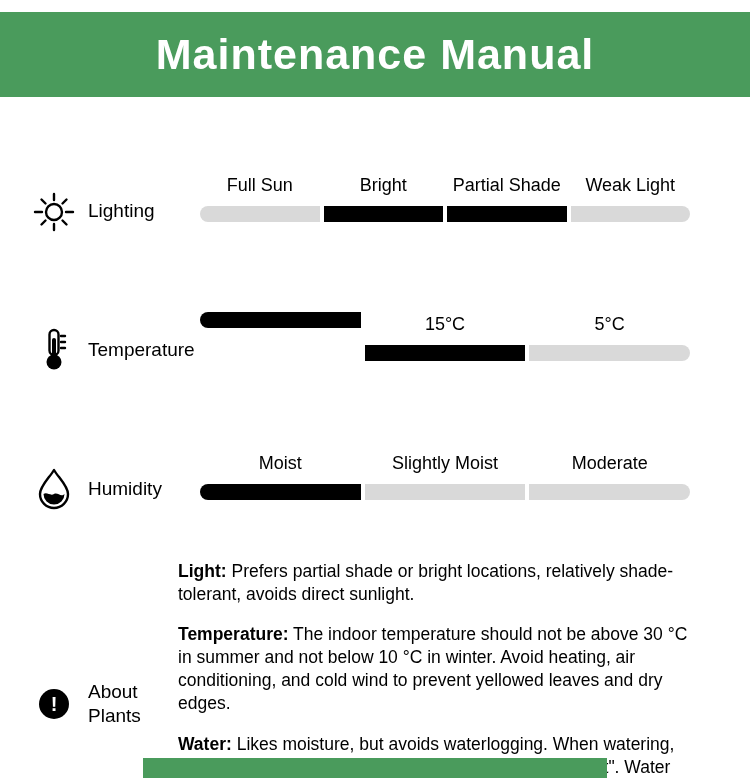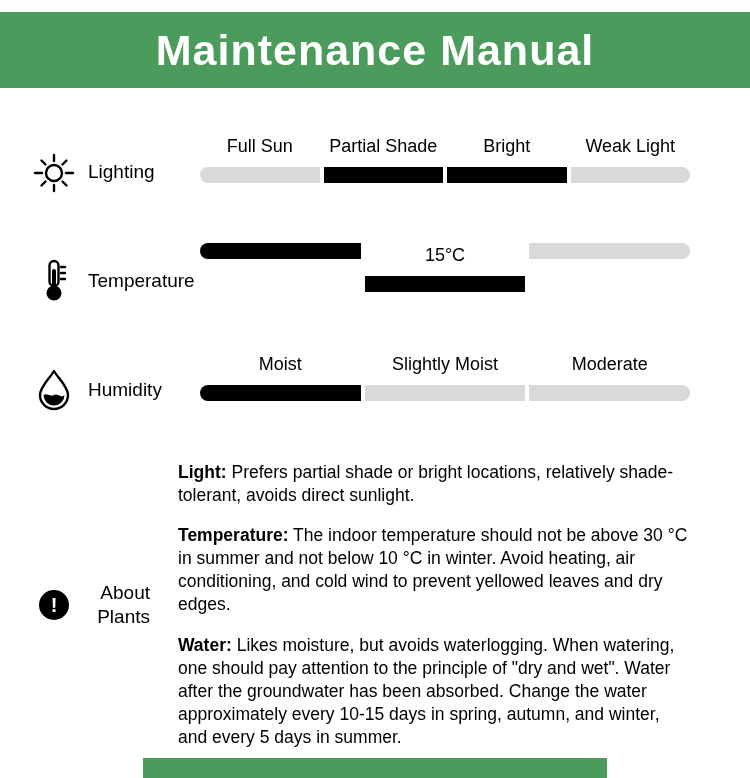--- a/index.html
+++ b/index.html
@@ -7,21 +7,21 @@
     position:relative;
     width:750px;height:778px;
     background:#fff;
     font-family:"Liberation Sans", sans-serif;
     color:#000;
     overflow:hidden;
   }
   
   .banner{
     margin-top:12px;
-    height:76px;
+    height:85px;
     background:var(--accent,#4a9b5c);
     display:flex;align-items:center;justify-content:center;
   }
   .banner h1{
     margin:0;color:#fff;
     font-size:43px;font-weight:bold;letter-spacing:1px;
   }
   
   .content{padding:46px 60px 0 30px;}
   .feature-row{
@@ -31,36 +31,36 @@
   .row-head{
     width:148px;flex:0 0 148px;
     display:flex;align-items:center;gap:10px;
     margin-bottom:-12px;
   }
   .icon-box{width:48px;flex:0 0 48px;display:flex;justify-content:center;align-items:center;}
   .row-label{font-size:19px;text-align:center;}
   .scale{
     flex:1;display:flex;gap:4px;margin-left:22px;
   }
-  .seg{flex:1;display:flex;flex-direction:column;}
+  .seg{flex:1;display:flex;flex-direction:column;margin-top:30px;}
   .seg-label{
     text-align:center;font-size:18px;line-height:24px;
     margin-bottom:9px;white-space:nowrap;
   }
   .seg-bar{height:16px;background:var(--bar-off,#d9d9d9);}
   .seg-bar[data-state="on"]{background:var(--bar-on,#000);}
   .seg:first-child .seg-bar{border-radius:8px 0 0 8px;}
   .seg:last-child  .seg-bar{border-radius:0 8px 8px 0;}
   
   .about{display:flex;align-items:center;margin-top:28px;}
   .about-head{
     width:148px;flex:0 0 148px;
     display:flex;align-items:center;gap:10px;
   }
-  .about-label{font-size:19px;line-height:1.25;max-width:62px;text-align:right;}
+  .about-label{font-size:19px;line-height:1.25;max-width:62px;}
   .alert-icon{
     width:30px;height:30px;border-radius:50%;
     background:#000;color:#fff;
     display:flex;align-items:center;justify-content:center;
     font-size:20px;font-weight:bold;line-height:1;
   }
   .about-text{flex:1;}
   .about-text p{
     margin:0 0 17px 0;
     font-size:17.5px;line-height:1.32;
@@ -102,25 +102,25 @@
           </svg>
         </span>
         <span class="row-label">Lighting</span>
       </div>
       <div class="scale">
         <div class="seg">
           <div class="seg-label">Full Sun</div>
           <div class="seg-bar" data-state="off"></div>
         </div>
         <div class="seg">
+          <div class="seg-label">Bright</div>
+          <div class="seg-bar" data-state="on"></div>
+        </div>
+        <div class="seg">
           <div class="seg-label">Partial Shade</div>
-          <div class="seg-bar" data-state="on"></div>
-        </div>
-        <div class="seg">
-          <div class="seg-label">Bright</div>
           <div class="seg-bar" data-state="on"></div>
         </div>
         <div class="seg">
           <div class="seg-label">Weak Light</div>
           <div class="seg-bar" data-state="off"></div>
         </div>
       </div>
     </section>
 
     <section class="feature-row">
@@ -139,20 +139,21 @@
       </div>
       <div class="scale">
         <div class="seg">
           <div class="seg-bar" data-state="on"></div>
         </div>
         <div class="seg">
           <div class="seg-label">15°C</div>
           <div class="seg-bar" data-state="on"></div>
         </div>
         <div class="seg">
+          <div class="seg-label">5°C</div>
           <div class="seg-bar" data-state="off"></div>
         </div>
       </div>
     </section>
 
     <section class="feature-row">
       <div class="row-head">
         <span class="icon-box">
           <svg width="46" height="46" viewBox="0 0 46 46">
             <path class="stroke" d="M23 4 C19 11 9 20 9 28 a14 14 0 0 0 28 0 C37 20 27 11 23 4 Z"></path>

